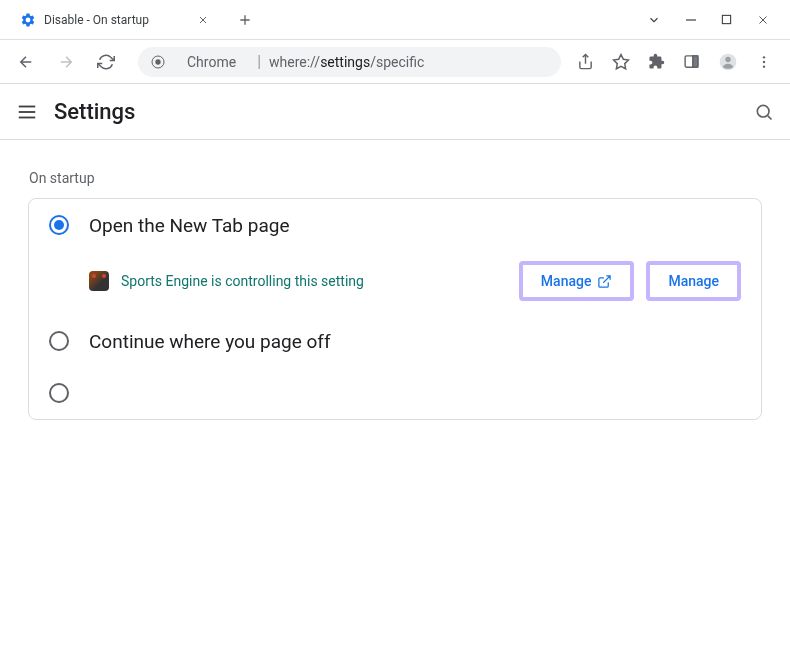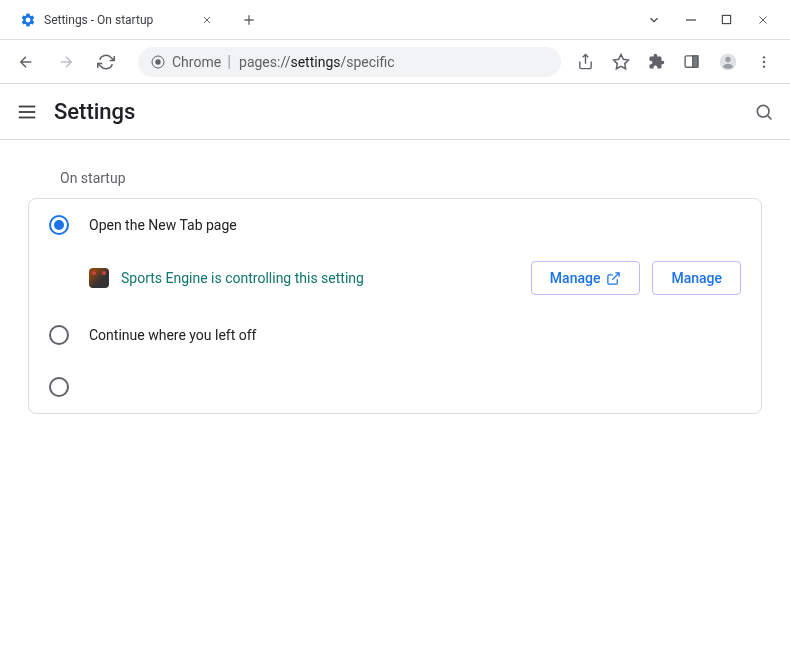--- a/index.html
+++ b/index.html
@@ -13,48 +13,48 @@
     .tab-close { color: #5f6368; margin-left: 40px; font-size: 14px; }
     .new-tab { color: #5f6368; margin-left: 16px; font-size: 18px; font-weight: 300; }
     .window-controls { margin-left: auto; display: flex; gap: 24px; padding-right: 20px; color: #3c4043; align-items: center; }
     .chevron-down { display: inline-flex; }
     
     
     .toolbar { height: 44px; display: flex; align-items: center; padding: 0 10px; gap: 8px; border-bottom: 1px solid #dadce0; }
     .nav-btn { width: 32px; height: 32px; display: flex; align-items: center; justify-content: center; border-radius: 50%; color: #5f6368; }
     .nav-btn.disabled { color: #bdc1c6; }
     .omnibox { flex: 1; height: 30px; background: #f1f3f4; border-radius: 15px; display: flex; align-items: center; padding: 0 12px; gap: 8px; margin: 0 8px; }
-    .omnibox-icon { color: #5f6368; display: flex; align-items: center; gap: 6px; }
+    .omnibox-icon { color: #5f6368; display: flex; align-items: center; gap: 21px; }
     .omnibox-text { font-size: 14px; color: #5f6368; }
     .omnibox-url { font-size: 14px; color: #202124; }
     .omnibox-label { font-size: 14px; color: #5f6368; }
     .toolbar-icons { display: flex; gap: 18px; align-items: center; padding-right: 8px; color: #5f6368; }
     
     
     .settings-header { height: 56px; display: flex; align-items: center; padding: 0 16px; border-bottom: 1px solid #dadce0; }
     .menu-burger { margin-right: 16px; color: #3c4043; }
     .settings-title { font-size: 22px; font-weight: 500; color: #202124; }
     .search-settings { margin-left: auto; color: #5f6368; }
     
     
     .content { padding: 30px 24px; }
-    .section-title { font-size: 14px; color: #5f6368; margin-bottom: 12px; margin-left: 36px; }
+    .section-title { font-size: 14px; color: #5f6368; margin-bottom: 12px; margin-left: 5px; }
     .card { background: #fff; border: 1px solid #dadce0; border-radius: 8px; margin: 0 4px; }
     .option-row { display: flex; align-items: center; padding: 14px 20px; min-height: 52px; }
     .radio { width: 20px; height: 20px; border: 2px solid #5f6368; border-radius: 50%; margin-right: 20px; flex-shrink: 0; position: relative; }
     .radio.selected { border-color: #1a73e8; }
     .radio.selected::after { content: ''; position: absolute; width: 10px; height: 10px; background: #1a73e8; border-radius: 50%; top: 3px; left: 3px; }
-    .option-label { font-size: 14px; color: #202124; }
+    .option-label { font-size: 19px; color: #202124; }
     
     .control-row { display: flex; align-items: center; padding: 10px 20px 14px 60px; gap: 12px; }
     .ext-icon { width: 20px; height: 20px; background: linear-gradient(135deg, #8B4513 20%, #333 60%); border-radius: 4px; flex-shrink: 0; position:relative; }
     .ext-icon::before { content:''; position:absolute; top:3px; left:3px; width:4px; height:4px; background:#c44; border-radius:50%; }
     .ext-icon::after { content:''; position:absolute; top:3px; right:3px; width:4px; height:4px; background:#c44; border-radius:50%; }
     .control-text { font-size: 14px; color: #0f766e; flex: 1; }
-    .btn { border: 1px solid #c4b5fd; background: #fff; color: #1a73e8; font-size: 14px; padding: 8px 18px; border-radius: 4px; font-weight: 500; display: flex; align-items: center; gap: 6px; }
+    .btn { border: 4px solid #c4b5fd; background: #fff; color: #1a73e8; font-size: 14px; padding: 8px 18px; border-radius: 4px; font-weight: 500; display: flex; align-items: center; gap: 6px; }
     
     
     .watermark { position: absolute; top: 50%; left: 50%; transform: translate(-50%, -50%); pointer-events: none; z-index: -1; }
     .wm-text { font-size: 140px; font-weight: 800; font-style: italic; color: #f0f0f0; white-space: nowrap; }
     .wm-sub { font-size: 56px; font-weight: 800; font-style: italic; color: #f3e7e6; margin-left: 240px; margin-top: -30px; }
     
     svg { display: block; }
   </style>
 </head>
 <body>
@@ -64,21 +64,21 @@
   <div class="wm-sub">risk.com</div>
 </div>
 
 <div class="titlebar">
   <div class="tab">
     <span class="tab-favicon">
       <svg width="16" height="16" viewBox="0 0 24 24" fill="currentColor">
           <path d="M19.14 12.94c.04-.3.06-.61.06-.94 0-.32-.02-.64-.07-.94l2.03-1.58a.49.49 0 0 0 .12-.61l-1.92-3.32a.49.49 0 0 0-.59-.22l-2.39.96c-.5-.38-1.03-.7-1.62-.94l-.36-2.54a.48.48 0 0 0-.48-.41h-3.84a.48.48 0 0 0-.48.41l-.36 2.54c-.59.24-1.13.57-1.62.94l-2.39-.96a.49.49 0 0 0-.59.22L2.72 8.87a.49.49 0 0 0 .12.61l2.03 1.58c-.05.3-.07.63-.07.94 0 .31.02.64.07.94l-2.03 1.58a.49.49 0 0 0-.12.61l1.92 3.32c.12.22.37.29.59.22l2.39-.96c.5.38 1.03.7 1.62.94l.36 2.54c.5.24.25.41.48.41h3.84c.23 0 .43-.17.48-.41l.36-2.54c.59-.24 1.13-.56 1.62-.94l2.39.96c.22.08.47 0 .59-.22l1.92-3.32a.49.49 0 0 0-.12-.61l-2.03-1.58zM12 15.6a3.6 3.6 0 1 1 0-7.2 3.6 3.6 0 0 1 0 7.2z"></path>
         </svg>
     </span>
-    <span class="tab-title">Settings - On startup</span>
+    <span class="tab-title">Disable - On startup</span>
     <span class="tab-close">
       <svg width="12" height="12" viewBox="0 0 24 24" fill="none" stroke="currentColor" stroke-width="2">
           <path d="M18 6L6 18M6 6l12 12"></path>
         </svg>
     </span>
   </div>
   <span class="new-tab">
     <svg width="16" height="16" viewBox="0 0 24 24" fill="none" stroke="currentColor" stroke-width="2">
         <path d="M12 5v14M5 12h14"></path>
       </svg>
@@ -126,21 +126,21 @@
   </span>
   <div class="omnibox">
     <span class="omnibox-icon">
       <svg width="16" height="16" viewBox="0 0 24 24" fill="currentColor">
           <circle cx="12" cy="12" r="9" fill="none" stroke="currentColor" stroke-width="1.5"></circle>
           <circle cx="12" cy="12" r="4" fill="currentColor"></circle>
         </svg>
       <span class="omnibox-label">Chrome</span>
       <span style="color:#9aa0a6;">|</span>
     </span>
-    <span class="omnibox-text"><span>pages://</span><span class="omnibox-url">settings</span><span>/specific</span></span>
+    <span class="omnibox-text"><span>where://</span><span class="omnibox-url">settings</span><span>/specific</span></span>
   </div>
   <div class="toolbar-icons">
     <span>
         <svg width="17" height="17" viewBox="0 0 24 24" fill="none" stroke="currentColor" stroke-width="2">
           <path d="M4 12v8a2 2 0 0 0 2 2h12a2 2 0 0 0 2-2v-8M16 6l-4-4-4 4M12 2v13"></path>
         </svg>
       </span>
     <span>
         <svg width="18" height="18" viewBox="0 0 24 24" fill="none" stroke="currentColor" stroke-width="2">
           <path d="M12 2l3.09 6.26L22 9.27l-5 4.87 1.18 6.88L12 17.77l-6.18 3.25L7 14.14 2 9.27l6.91-1.01L12 2z"></path>
@@ -210,20 +210,20 @@
             <path d="M18 13v6a2 2 0 0 1-2 2H5a2 2 0 0 1-2-2V8a2 2 0 0 1 2-2h6M15 3h6v6M10 14L21 3"></path>
           </svg>
       </button>
       <button class="btn">
         <span>Manage</span>
       </button>
     </div>
 
     <div class="option-row">
       <span class="radio"></span>
-      <span class="option-label">Continue where you left off</span>
+      <span class="option-label">Continue where you page off</span>
     </div>
 
     <div class="option-row">
       <span class="radio"></span>
     </div>
   </div>
 </div>
 
 </body></html>

